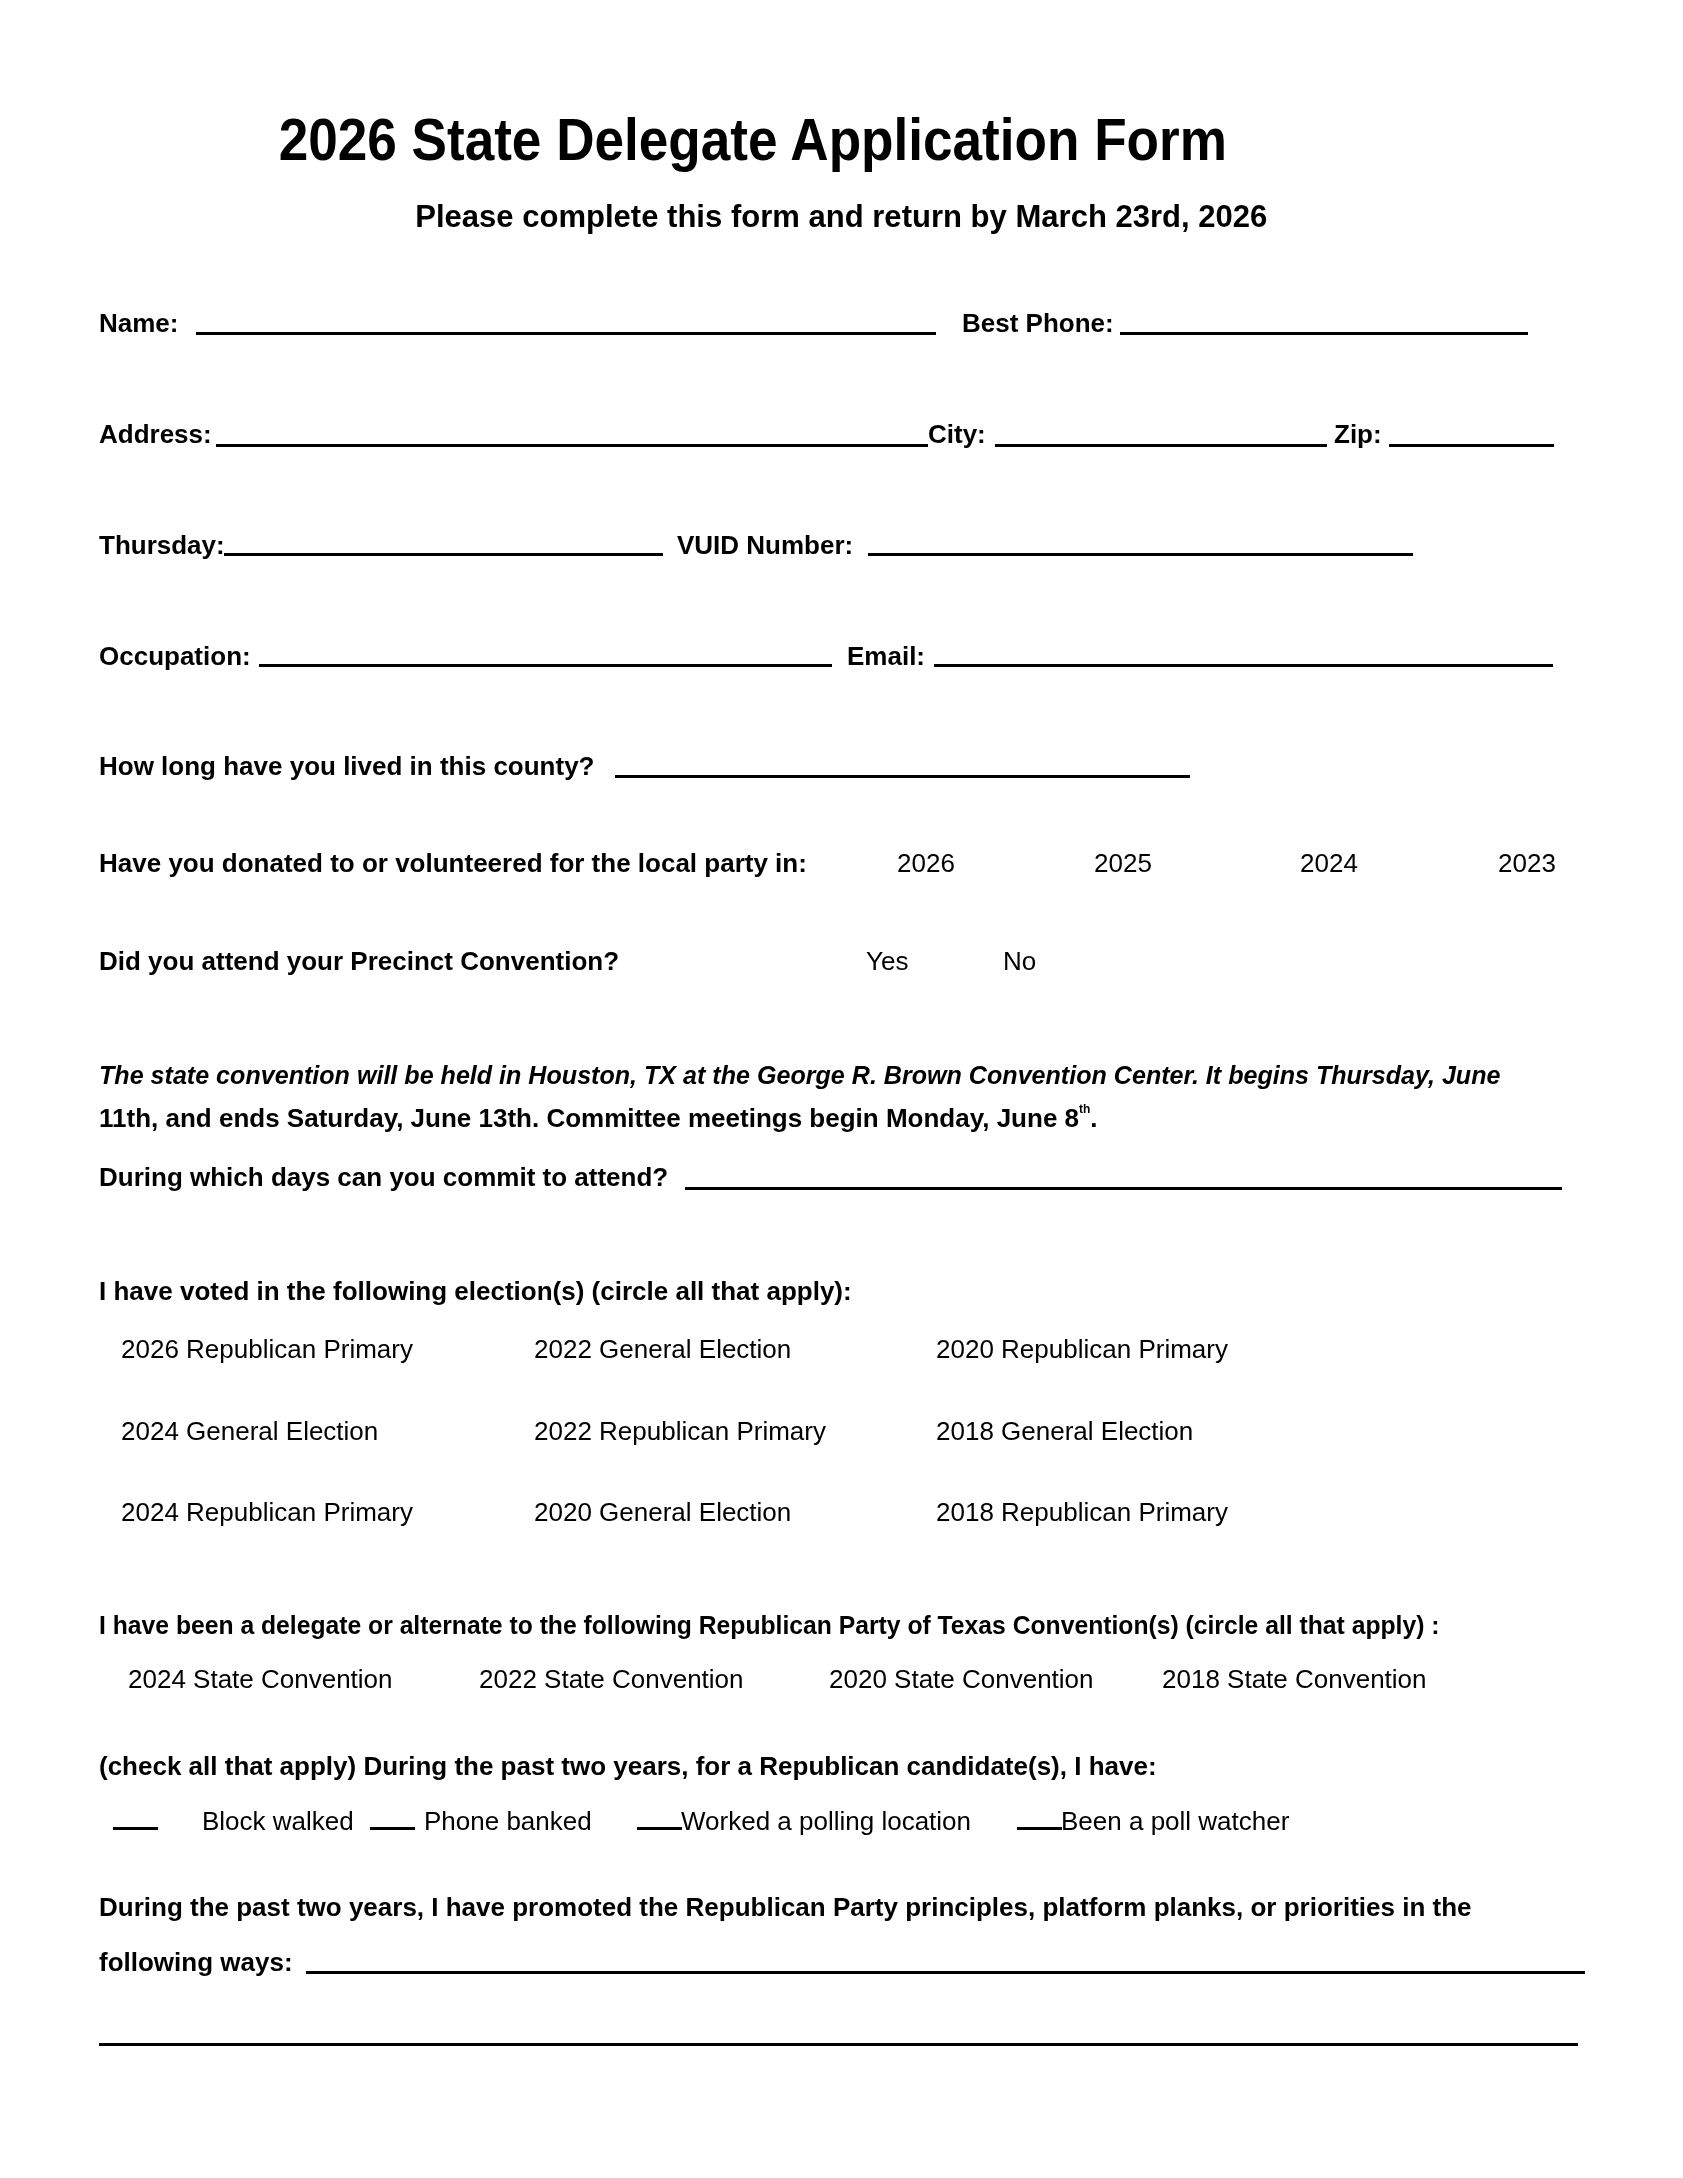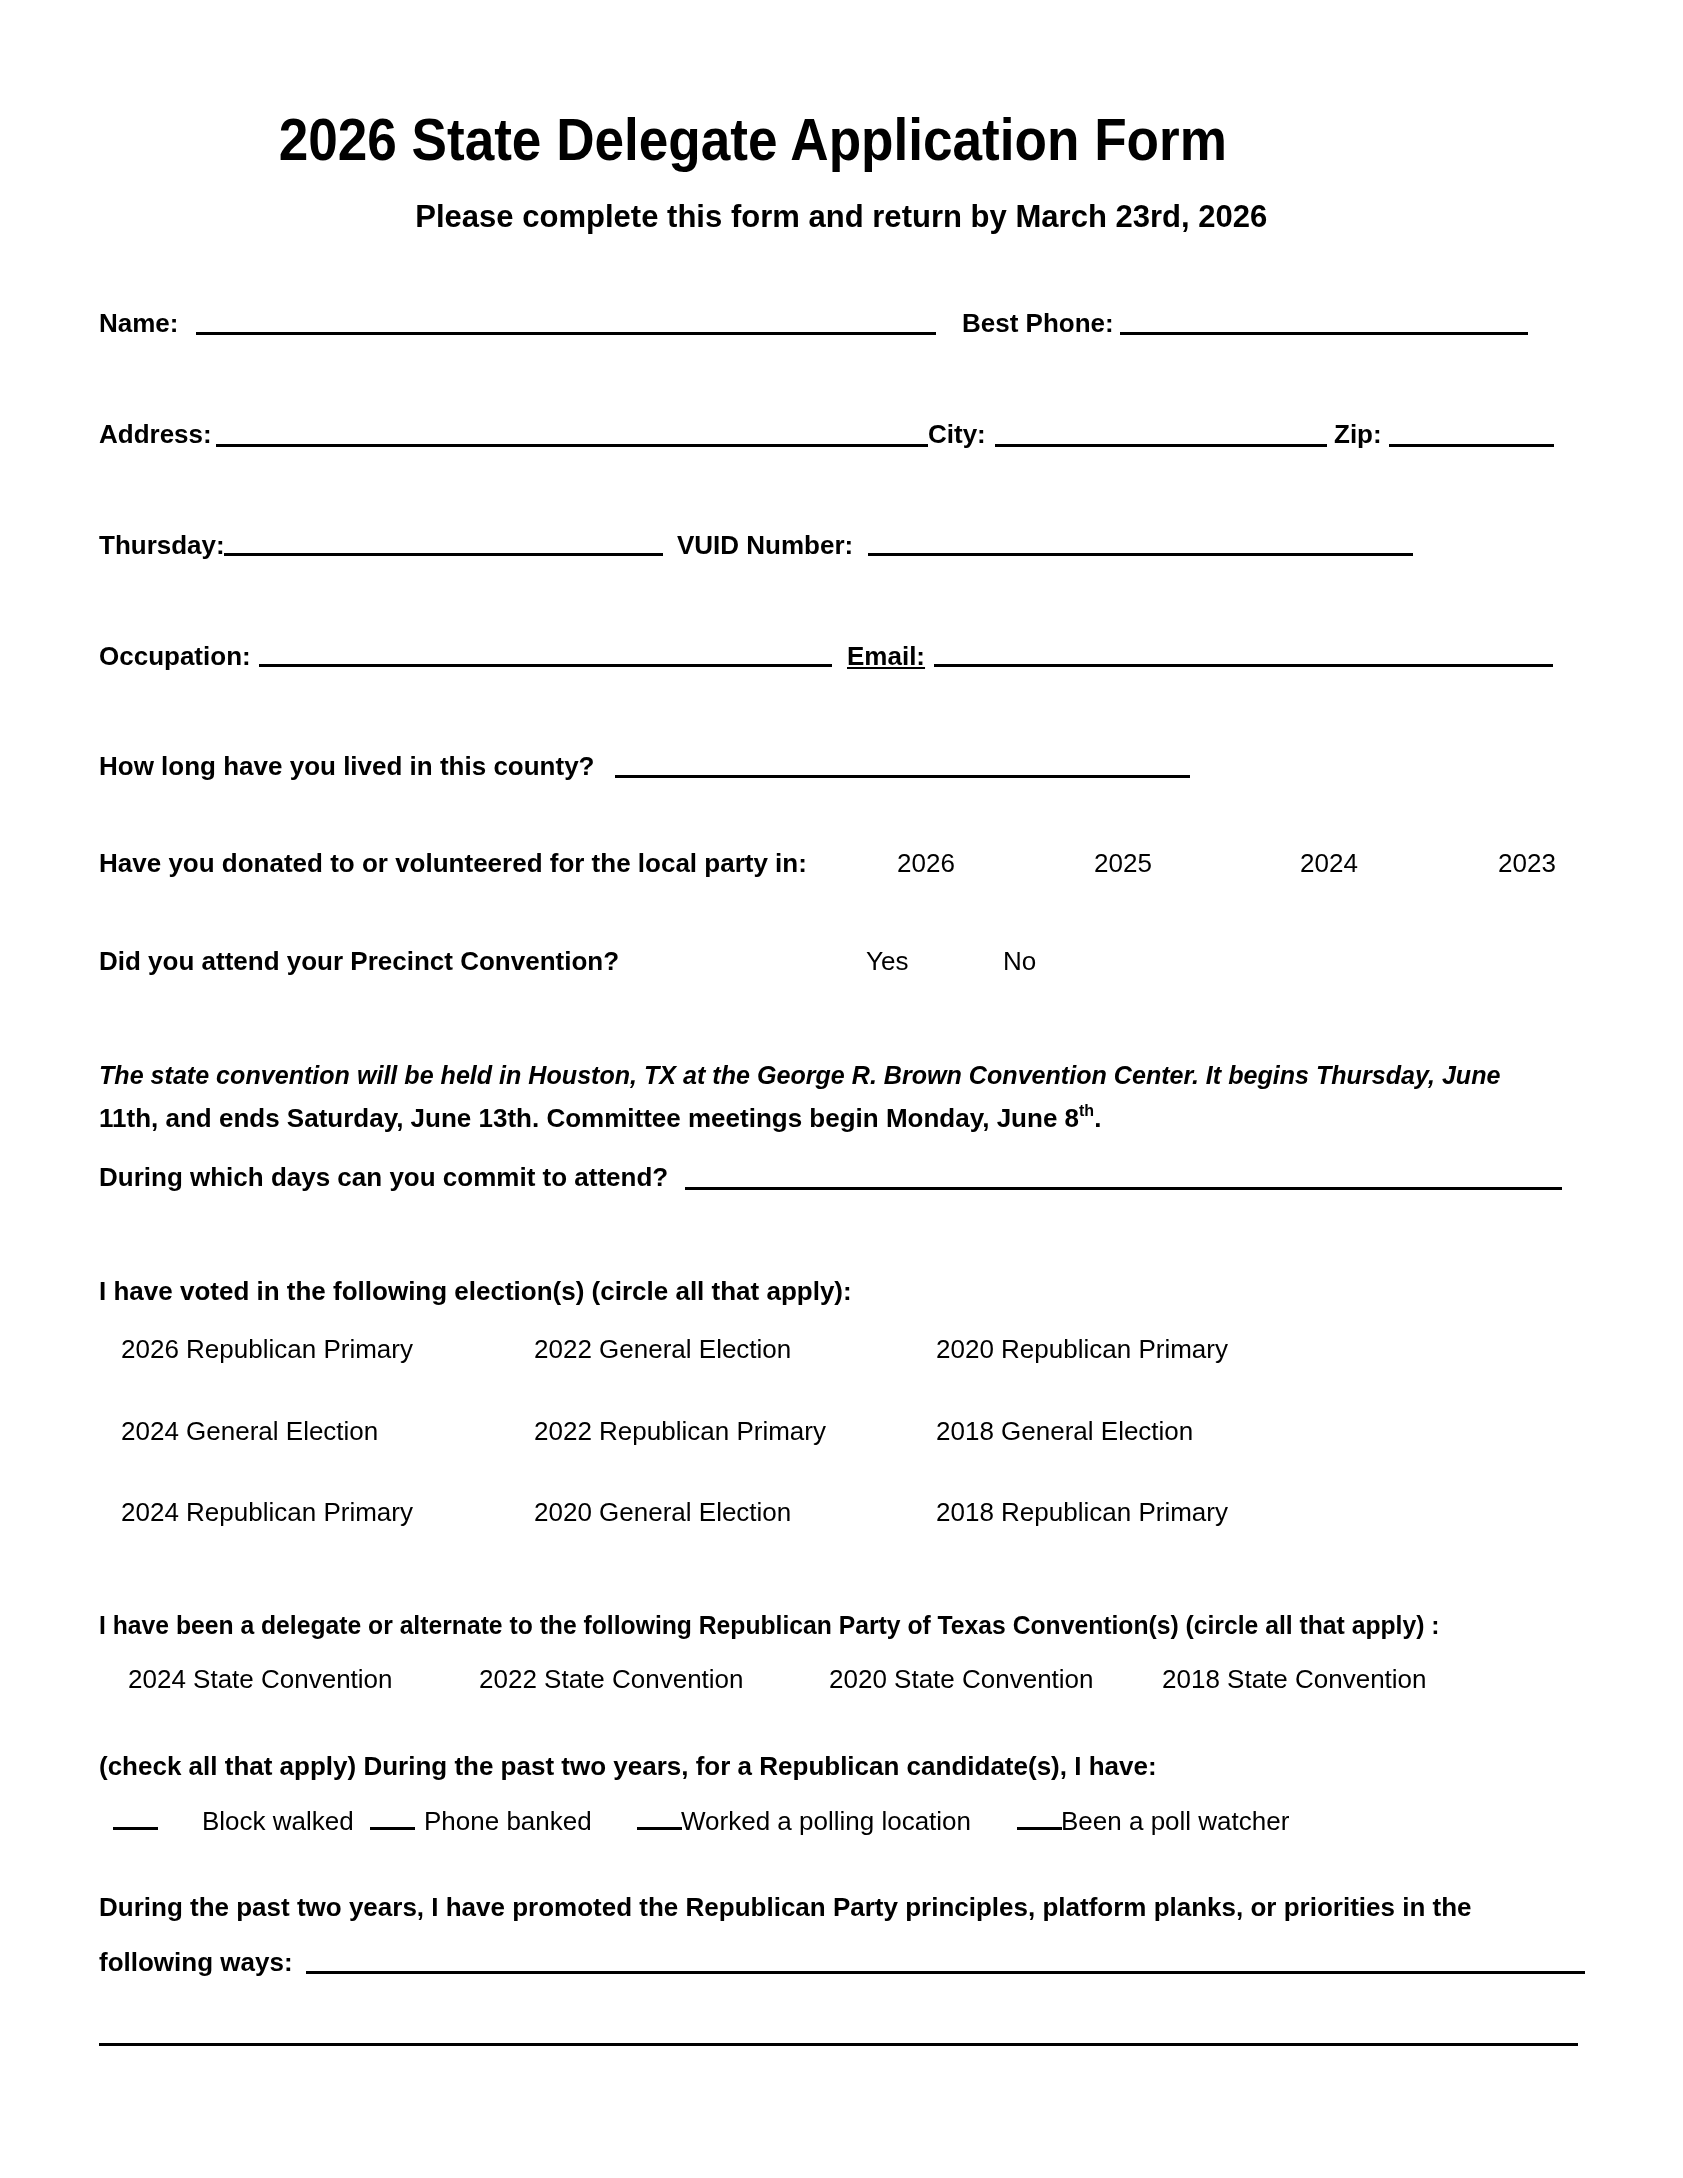--- a/index.html
+++ b/index.html
@@ -9,21 +9,21 @@
   .b { font-weight:bold; font-size:26px; }
   .r { font-weight:normal; font-size:26px; }
   .ln { position:absolute; height:3px; background:#000; }
   .title { position:absolute; left:0; width:1505px; text-align:center; top:111px;
            font-size:59px; font-weight:bold; line-height:1; }
   .title span, .subtitle span { display:inline-block; transform-origin:center; }
   .title span { transform:scaleX(0.90); }
   .subtitle { position:absolute; left:0; width:1683px; text-align:center; top:200px;
               font-size:32px; font-weight:bold; line-height:1; }
   .subtitle span { transform:scaleX(0.97); }
-  sup { font-size:16px; vertical-align:top; position:relative; top:-2px;margin-top:12px; }
+  sup { font-size:12px; vertical-align:top; position:relative; top:-2px;margin-top:12px; }
   .cond { display:inline-block; transform-origin:left; }
 </style>
 </head>
 <body>
 
 <div class="title"><span>2026 State Delegate Application Form</span></div>
 <div class="subtitle"><span>Please complete this form and return by March 23rd, 2026</span></div>
 
 <div class="t b" style="left:99px;top:310px;">Name:</div>
 <div class="ln" style="left:196px;top:332px;width:740px;"></div>
@@ -37,21 +37,21 @@
 <div class="t b" style="left:1334px;top:421px;">Zip:</div>
 <div class="ln" style="left:1389px;top:444px;width:165px;"></div>
 
 <div class="t b" style="left:99px;top:532px;">Thursday:</div>
 <div class="ln" style="left:224px;top:553px;width:439px;"></div>
 <div class="t b" style="left:677px;top:532px;">VUID Number:</div>
 <div class="ln" style="left:868px;top:553px;width:545px;"></div>
 
 <div class="t b" style="left:99px;top:643px;">Occupation:</div>
 <div class="ln" style="left:259px;top:664px;width:573px;"></div>
-<div class="t b" style="left:847px;top:643px;text-decoration:underline;">Email:</div>
+<div class="t b" style="left:847px;top:643px;">Email:</div>
 <div class="ln" style="left:934px;top:664px;width:619px;"></div>
 
 <div class="t b" style="left:99px;top:753px;">How long have you lived in this county?</div>
 <div class="ln" style="left:615px;top:775px;width:575px;"></div>
 
 <div class="t b" style="left:99px;top:850px;">Have you donated to or volunteered for the local party in:</div>
 <div class="t r" style="left:897px;top:850px;">2026</div>
 <div class="t r" style="left:1094px;top:850px;">2025</div>
 <div class="t r" style="left:1300px;top:850px;">2024</div>
 <div class="t r" style="left:1498px;top:850px;">2023</div>

